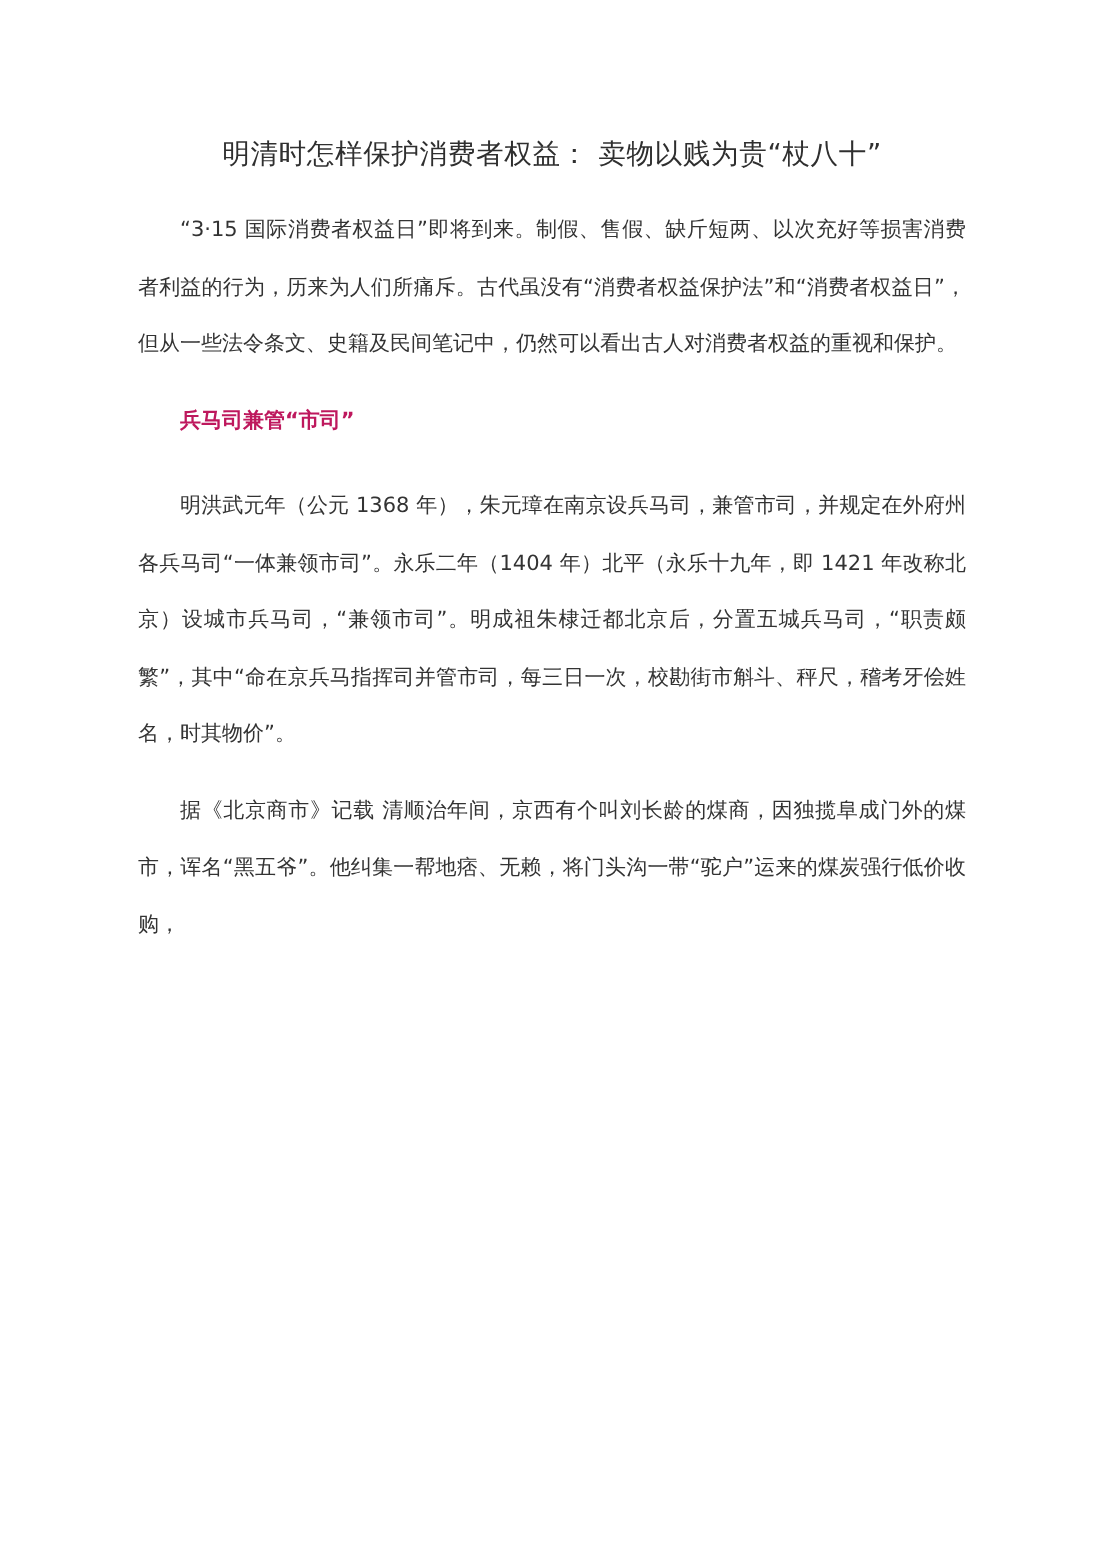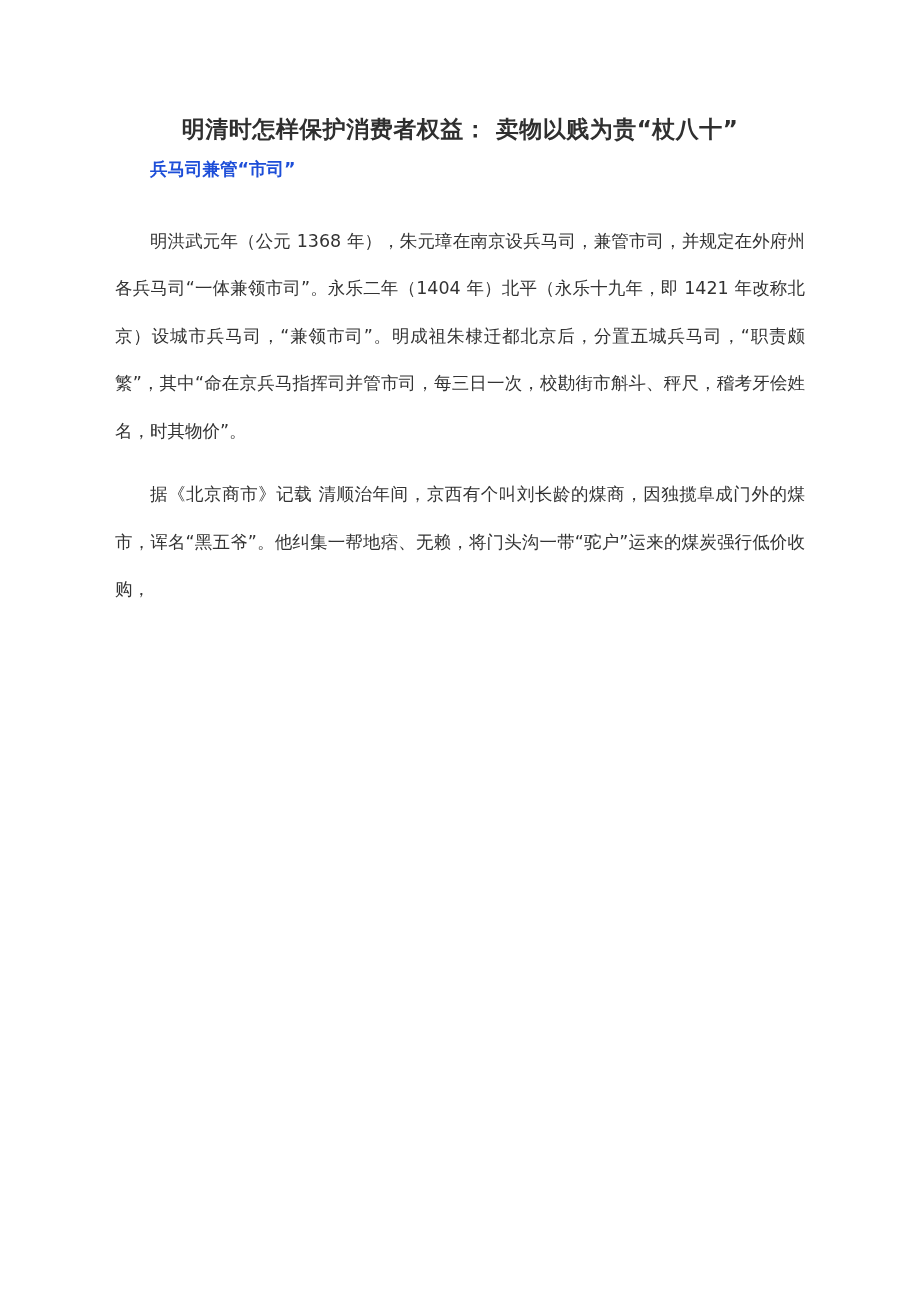--- a/index.html
+++ b/index.html
@@ -16,52 +16,53 @@
     position: relative;
     width: 920px;
     height: 1302px;
     box-sizing: border-box;
     background: #ffffff;
     padding: 112px 115px 0 115px;
     overflow: hidden;
   }
   .doc-title {
     font-size: 23px;
-    font-weight: bold;
+    font-weight: normal;
     color: #2f2f2f;
     text-align: center;
     line-height: 34px;
-    margin: 0 0 0 0;
+    margin: 0 0 23px 0;
     letter-spacing: 0.5px;
   }
   .para {
     font-size: 17.5px;
     line-height: 47.5px;
     text-align: justify;
     text-indent: 2em;
     margin: 0 0 16px 0;
     color: #333333;
     word-break: break-all;
   }
   .subheading {
     font-size: 17.5px;
     font-weight: bold;
     line-height: 47.5px;
     text-indent: 2em;
     margin: 0 0 24px 0;
-    color: #1d4ed8;
+    color: #be185d;
   }
 </style>
 </head>
 <body>
 
 <div class="page">
 
   <h1 class="doc-title">明清时怎样保护消费者权益： 卖物以贱为贵“杖八十”</h1>
 
+  <p class="para">“3·15 国际消费者权益日”即将到来。制假、售假、缺斤短两、以次充好等损害消费者利益的行为，历来为人们所痛斥。古代虽没有“消费者权益保护法”和“消费者权益日”，但从一些法令条文、史籍及民间笔记中，仍然可以看出古人对消费者权益的重视和保护。</p>
 
   <h2 class="subheading">兵马司兼管“市司”</h2>
 
 
   <p class="para">明洪武元年（公元 1368 年），朱元璋在南京设兵马司，兼管市司，并规定在外府州各兵马司“一体兼领市司”。永乐二年（1404 年）北平（永乐十九年，即 1421 年改称北京）设城市兵马司，“兼领市司”。明成祖朱棣迁都北京后，分置五城兵马司，“职责颇繁”，其中“命在京兵马指挥司并管市司，每三日一次，校勘街市斛斗、秤尺，稽考牙侩姓名，时其物价”。</p>
 
 
   <p class="para">据《北京商市》记载 清顺治年间，京西有个叫刘长龄的煤商，因独揽阜成门外的煤市，诨名“黑五爷”。他纠集一帮地痞、无赖，将门头沟一带“驼户”运来的煤炭强行低价收购，</p>
 
 </div>

